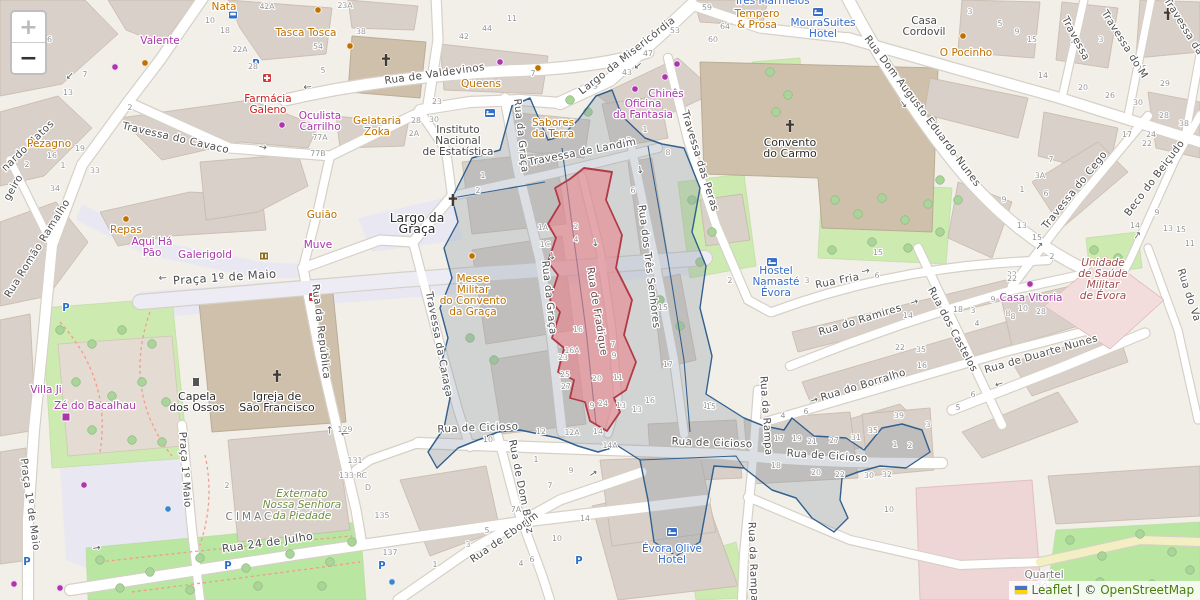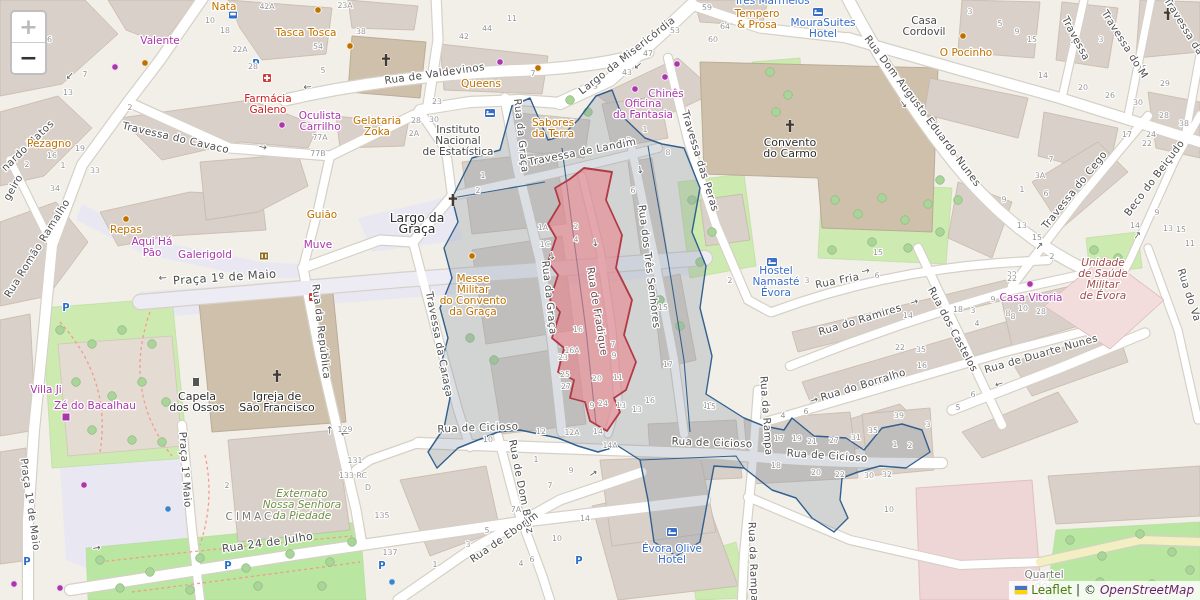--- a/index.html
+++ b/index.html
@@ -10,21 +10,21 @@
   .zoom-control{position:absolute;left:10px;top:10px;width:33px;background:#fff;
     border:2px solid rgba(0,0,0,.25);border-radius:5px;z-index:20;overflow:hidden;}
   .zoom-control a{display:block;width:33px;height:30px;line-height:30px;text-align:center;
     font-size:22px;font-weight:bold;text-decoration:none;cursor:pointer;user-select:none;}
   .zin{color:#bbb;border-bottom:1px solid #ccc;}
   .zout{color:#333;font-size:26px;}
   .attribution{position:absolute;right:0;bottom:0;background:rgba(255,255,255,.82);
     padding:2px 6px 3px 6px;font-size:12px;color:#333;z-index:20;white-space:nowrap;}
   .attribution a{text-decoration:none;cursor:pointer;}
   .attribution a.lf{color:#4d7c0f;}
-  .attribution a.osm{color:#701a75;font-style:italic;}
+  .attribution a.osm{color:#4d7c0f;}
   .attribution .sep{margin:0 4px;color:#333;}
   .flag{display:inline-block;width:12px;height:8px;margin-right:4px;vertical-align:baseline;
     position:relative;top:0px;box-shadow:0 0 0 .5px #ccc;}
   .flag i{display:block;width:12px;height:4px;}
   .flag .b{background:#4971c4;}
   .flag .y{background:#ffd500;}
 </style>
 </head>
 <body>
 

